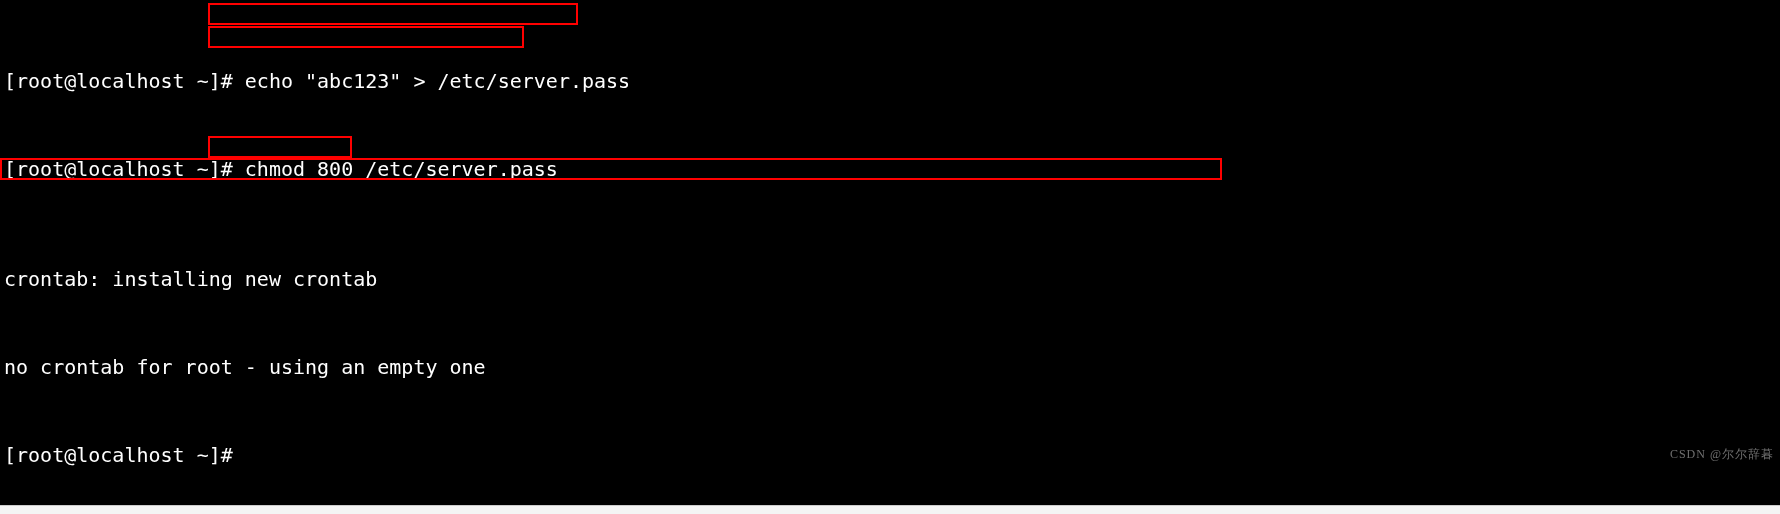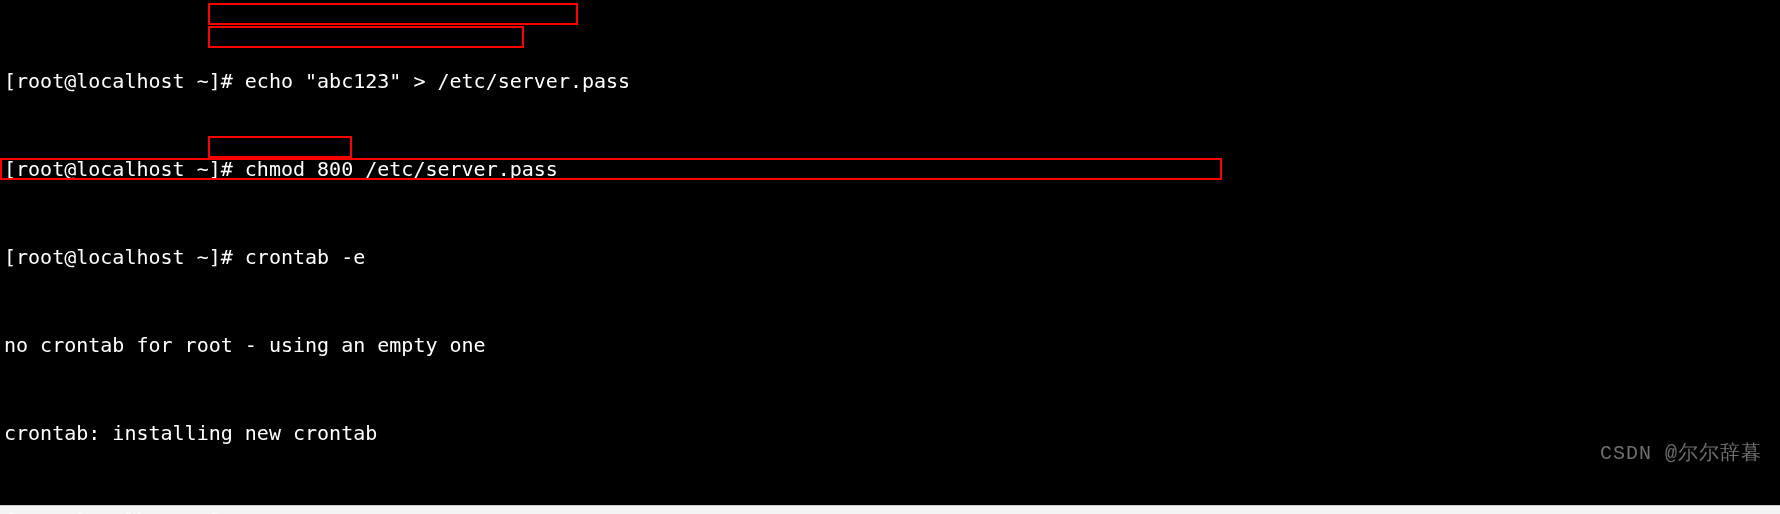--- a/index.html
+++ b/index.html
@@ -12,45 +12,44 @@
     font-size:20px;
     line-height:22px;
     color:#ffffff;
     padding:4px 0 0 4px;
     box-sizing:border-box;
     white-space:pre;
   }
   .line{display:block;position:relative;height:22px;}
   .hl{border:2px solid #ff0000;position:absolute;box-sizing:border-box;}
   .watermark{
-    position:absolute;right:18px;bottom:40px;
+    position:absolute;right:6px;bottom:40px;
     color:rgba(200,200,200,0.55);
-    font-family:Liberation Mono, monospace;
-    font-size:20px;
+    font-family:Liberation Serif, serif;
+    font-size:12px;
     letter-spacing:1px;
   }
   .taskbar{
     width:1780px;height:9px;background:#f4f4f4;
     border-top:1px solid #cccccc;
   }
 </style>
 </head>
 <body>
 
 <div class="terminal">
 
   <div class="line"><span>[root@localhost ~]# </span><span>echo "abc123" &gt; /etc/server.pass</span></div>
 
   <div class="line"><span>[root@localhost ~]# </span><span>chmod 800 /etc/server.pass</span></div>
 
-  <div class="line"><span>[root@localhost ~]# </span><span>crontab -e</span></div>
+
+  <div class="line"><span>crontab: installing new crontab</span></div>
 
   <div class="line"><span>no crontab for root - using an empty one</span></div>
-
-  <div class="line"><span>crontab: installing new crontab</span></div>
 
   <div class="line"><span>[root@localhost ~]# </span></div>
 
   
 
   
 
   
 
   

